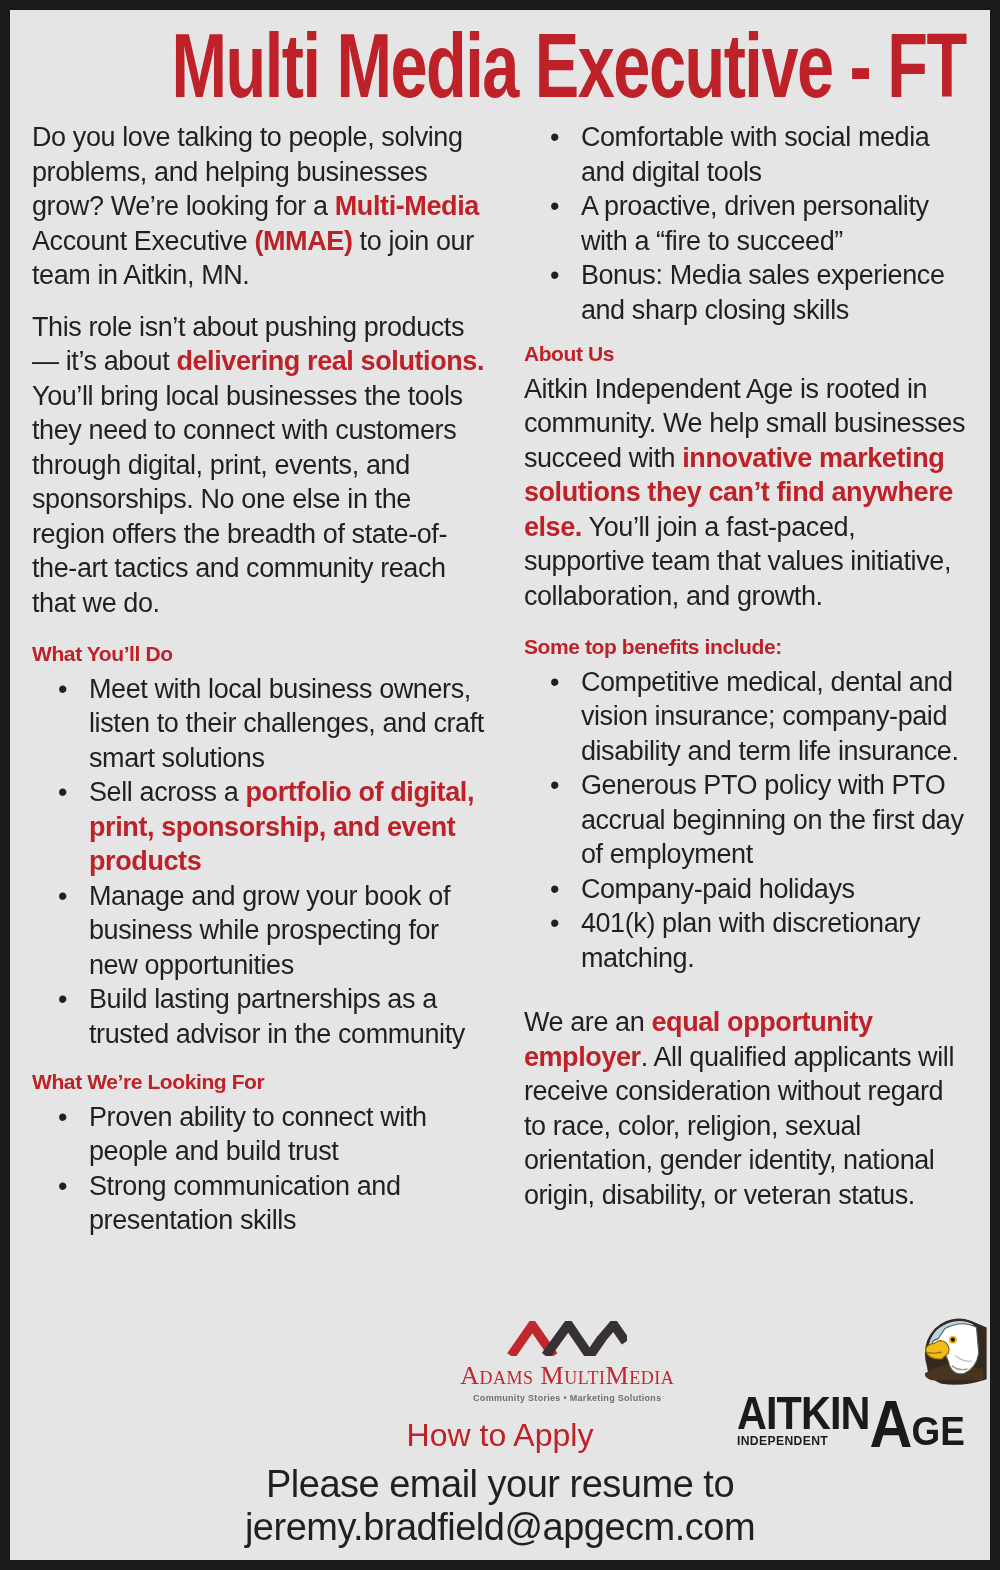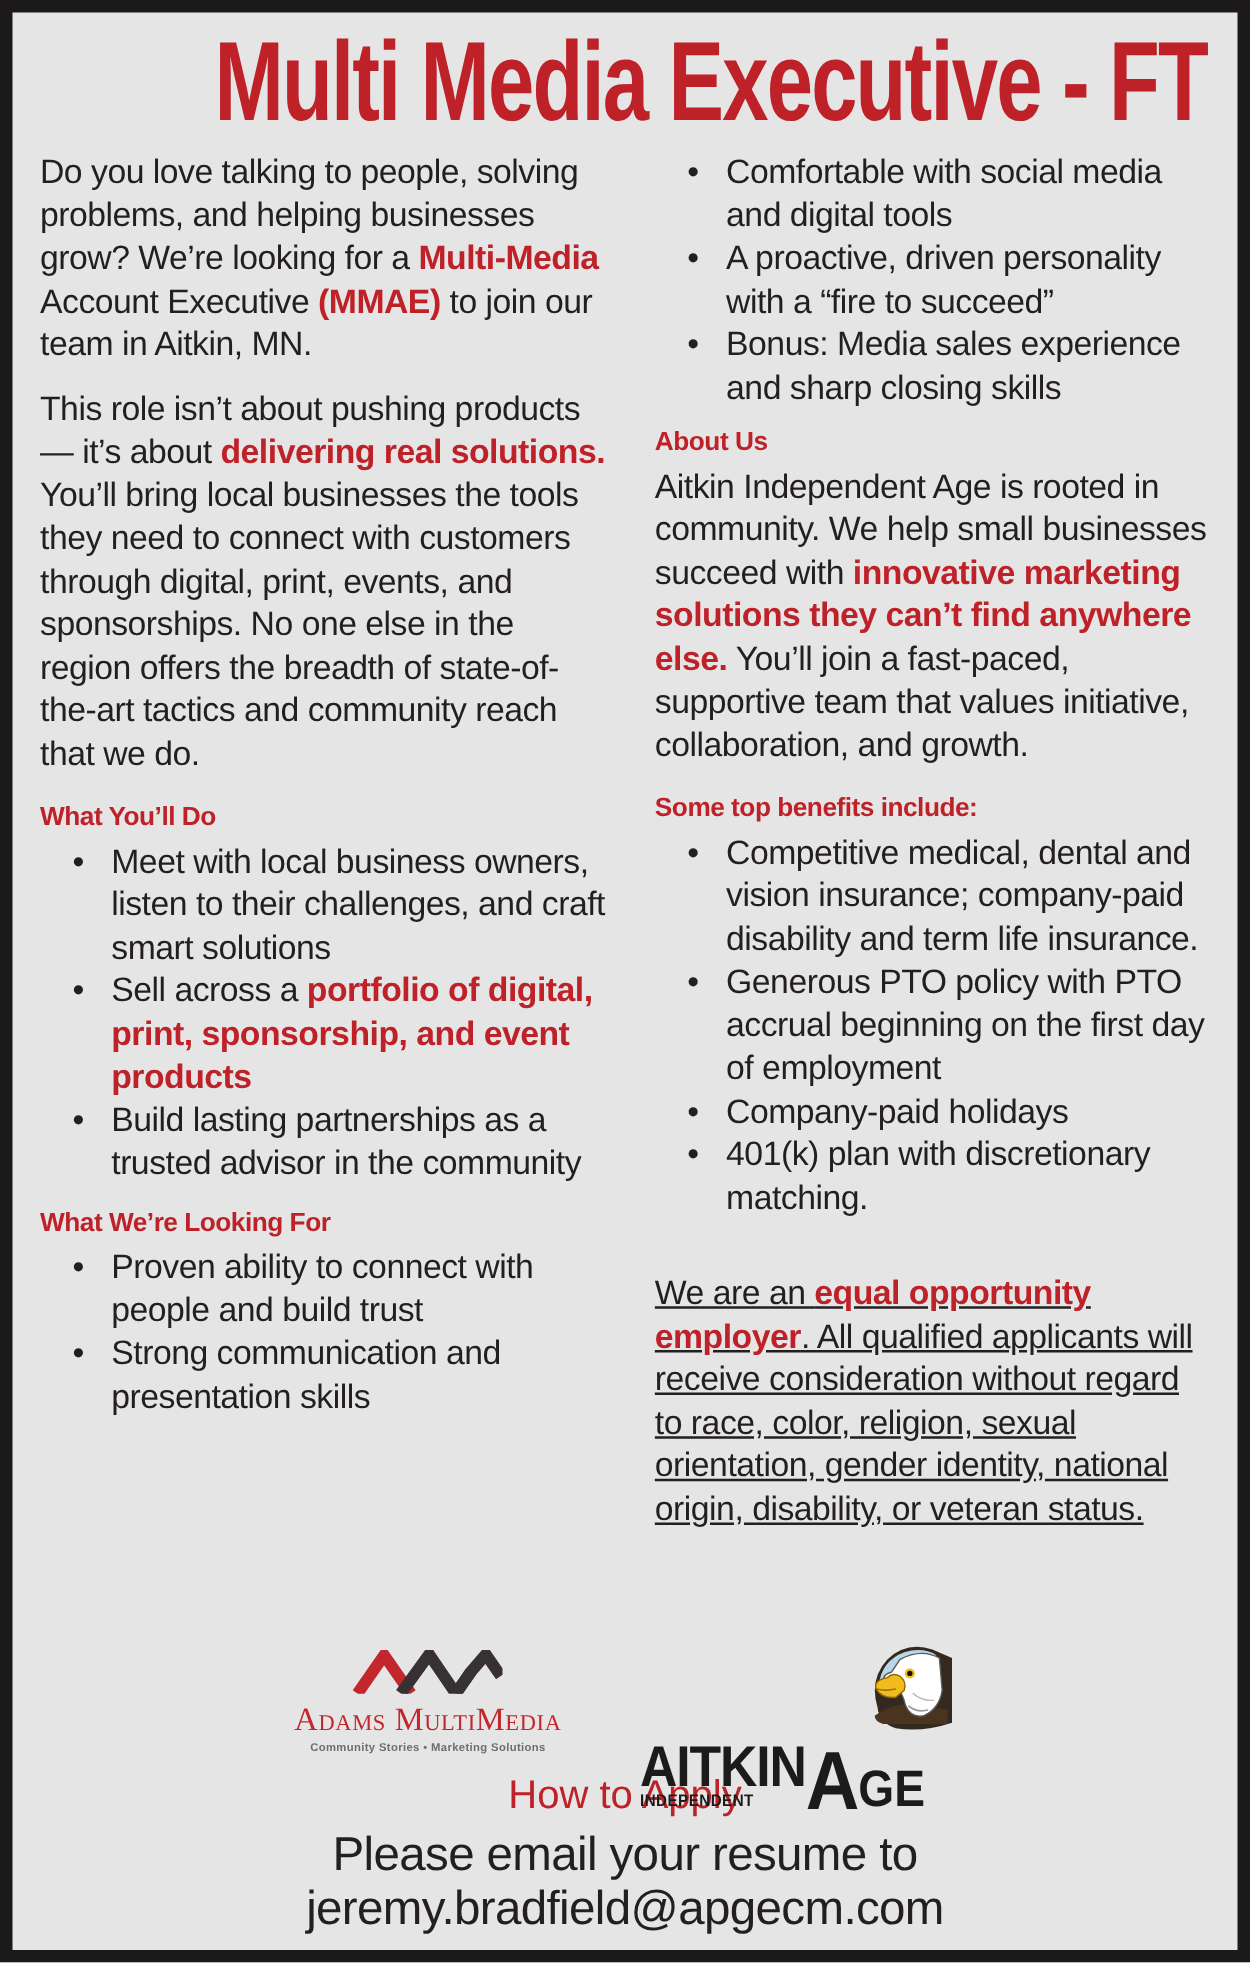--- a/index.html
+++ b/index.html
@@ -32,24 +32,24 @@
   .col-right { width:452px; }
   .columns p { margin:0 0 17px; }
   h2.section {
     font-size:21px; line-height:34.5px; color:var(--red);
     margin:14px 0 0; letter-spacing:-0.4px; font-weight:bold;
   }
   ul.bullets { list-style:none; margin:0 0 4px; padding:0; }
   ul.bullets li { position:relative; padding-left:57px; }
   ul.bullets li::before { content:"\2022"; position:absolute; left:26px; }
   strong.accent { color:var(--red); font-weight:bold; }
-  p.eeo { margin-top:42px;text-decoration:underline; }
+  p.eeo { margin-top:30px; }
   
   .footer { position:absolute; left:0; right:0; bottom:10px; text-align:center; }
-  .logos { display:flex; justify-content:center; align-items:flex-start; gap:62px; }
+  .logos { display:flex; justify-content:flex-end; align-items:flex-start; gap:62px; }
   .adams { width:215px; text-align:center; padding-top:6px; }
   .adams-name {
     font-family:"Liberation Serif", serif; font-variant:small-caps;
     color:#c1272d; font-size:26px; line-height:1; letter-spacing:0.5px; margin-top:3px;
   }
   .adams-tag { font-size:9px; font-weight:bold; color:#6d6e71; letter-spacing:0.3px; margin-top:4px; }
   .aitkin { display:flex; align-items:flex-end; gap:3px; height:82px;flex-direction:column; }
   .eagle { flex:0 0 auto; margin-bottom:2px; }
   .aitkin-words {
     display:flex; align-items:flex-end; color:#1d1b1a; font-weight:bold;
@@ -73,20 +73,21 @@
   <div class="columns">
 
     <div class="col-left">
       <p><span>Do you love talking to people, solving problems, and helping businesses grow? We’re looking for a </span><strong class="accent">Multi-Media</strong><span> Account Executive </span><strong class="accent">(MMAE)</strong><span> to join our team in Aitkin, MN.</span></p>
       <p><span>This role isn’t about pushing products — it’s about </span><strong class="accent">delivering real solutions.</strong><span> You’ll bring local businesses the tools they need to connect with customers through digital, print, events, and sponsorships. No one else in the region offers the breadth of state-of-the-art tactics and community reach that we do.</span></p>
 
       <h2 class="section">What You’ll Do</h2>
       <ul class="bullets">
         <li><span>Meet with local business owners, listen to their challenges, and craft smart solutions</span></li>
         <li><span>Sell across a </span><strong class="accent">portfolio of digital, print, sponsorship, and event products</strong></li>
+        <li><span>Manage and grow your book of business while prospecting for new opportunities</span></li>
         <li><span>Build lasting partnerships as a trusted advisor in the community</span></li>
       </ul>
 
       <h2 class="section">What We’re Looking For</h2>
       <ul class="bullets">
         <li><span>Proven ability to connect with people and build trust</span></li>
         <li><span>Strong communication and presentation skills</span></li>
       </ul>
     </div>
 

